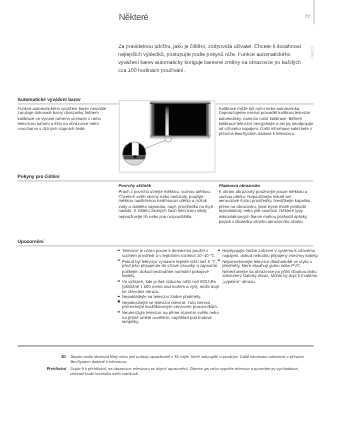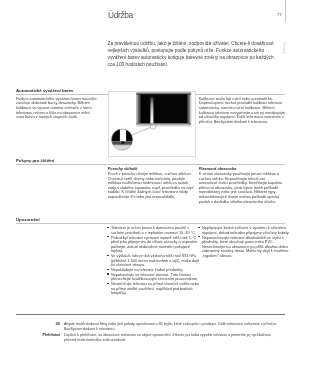--- a/index.html
+++ b/index.html
@@ -23,21 +23,21 @@
   .fnote{position:absolute;font-size:3.6px;line-height:4.6px;color:#3d3d3d;}
   .fnlabel{position:absolute;font-weight:700;font-size:3.6px;text-align:right;color:#2b2b2b;}
   .imgbox{position:absolute;left:107.5px;top:90.5px;width:86px;height:64px;border:0.6px solid #dcdcdc;background:#fff;}
 </style>
 </head>
 <body>
 
 <div class="page">
 
   <div class="edge-line"></div>
-  <div class="title">Údržba</div>
+  <div class="title">Některé</div>
   <div class="folio">77</div>
   <div class="lang-tab">Česky</div>
 
   <div class="intro">Za pravidelnou údržbu, jako je čištění, zodpovídá uživatel. Chcete-li dosáhnout nejlepších výsledků, postupujte podle pokynů níže. Funkce automatického vyvážení barev automaticky koriguje barevné změny na obrazovce po každých cca 100 hodinách používání.</div>
 
   <div class="rule" style="top:93.5px"></div>
   <div class="sec-head" style="top:87.8px">Automatické vyvážení barev</div>
   <div class="col" style="left:16px;top:96.7px;width:81px">Funkce automatického vyvážení barev neustále zaručuje dokonalé barvy obrazovky. Během kalibrace se vysune rameno snímače z rámu televizoru nahoru a lišta na obrazovce mění svou barvu v různých stupních šedé.</div>
   <div class="col" style="left:198.8px;top:96.7px;width:86.3px">Kalibrace může být ruční nebo automatická. Doporučujeme nechat provádět kalibraci televizor automaticky, namísto ruční kalibrace. Během kalibrace televizor nevypínejte a ani jej neodpojujte od síťového napájení. Další informace naleznete v příručce BeoSystem dodané k televizoru.</div>
 

